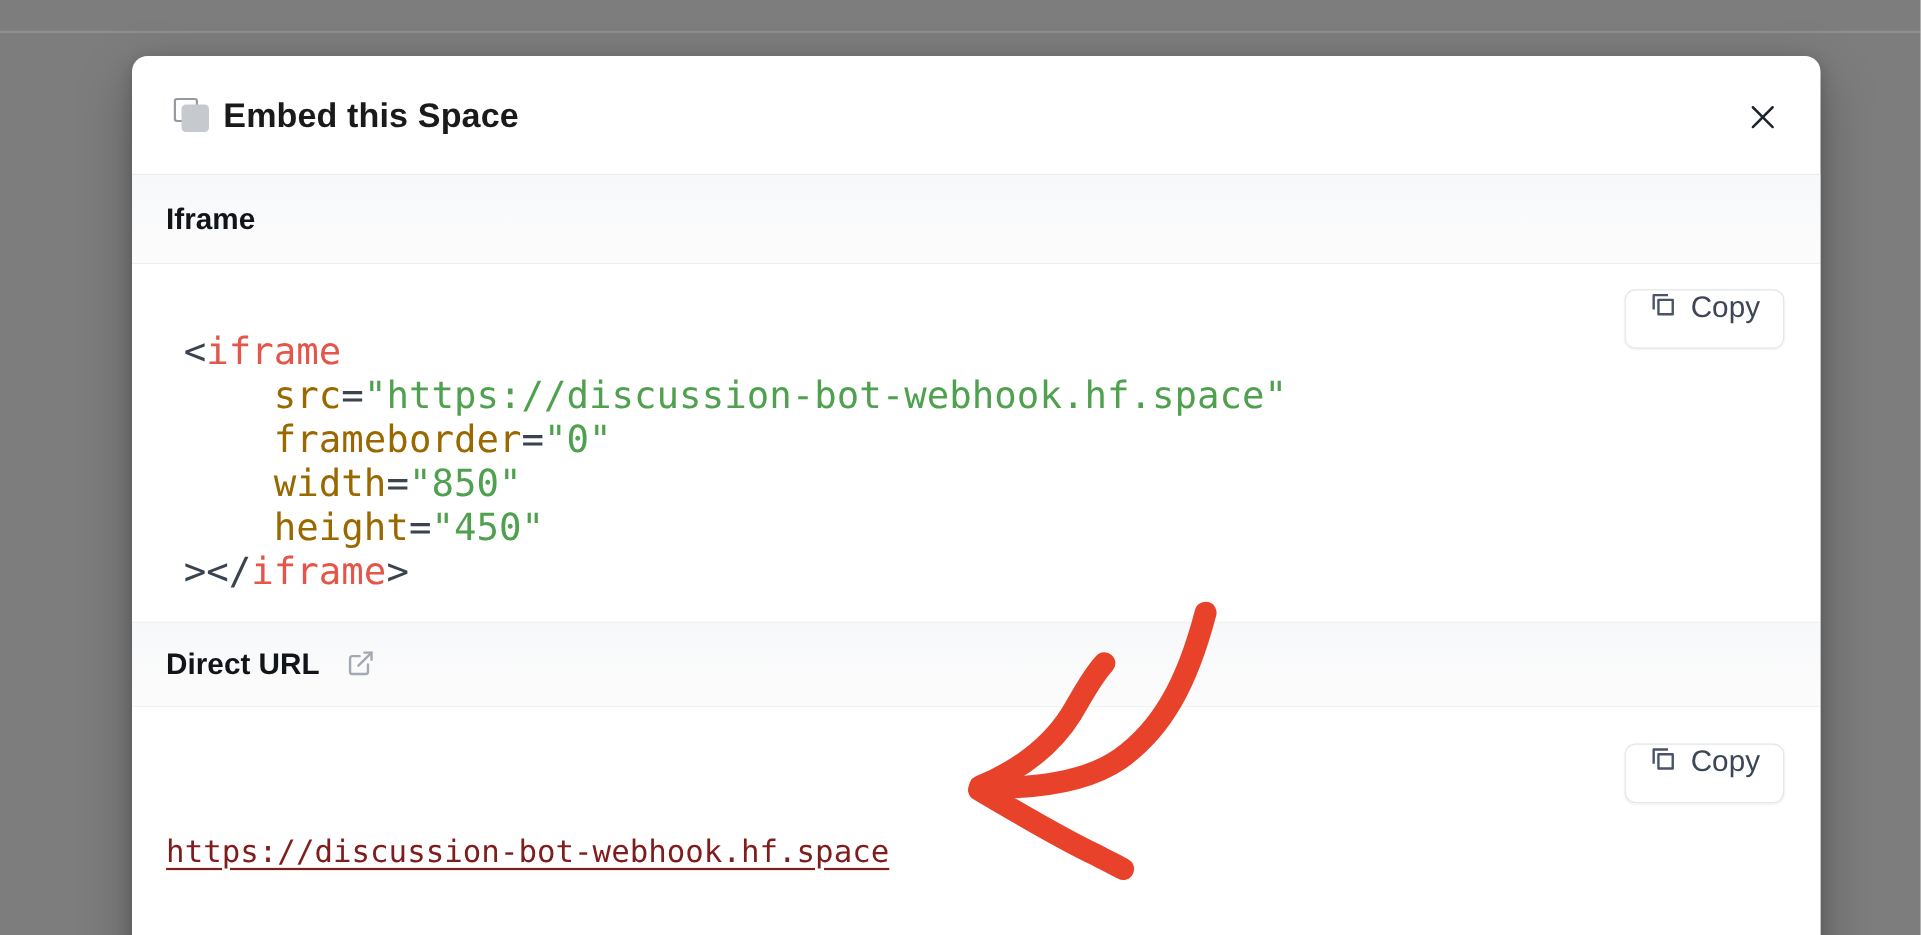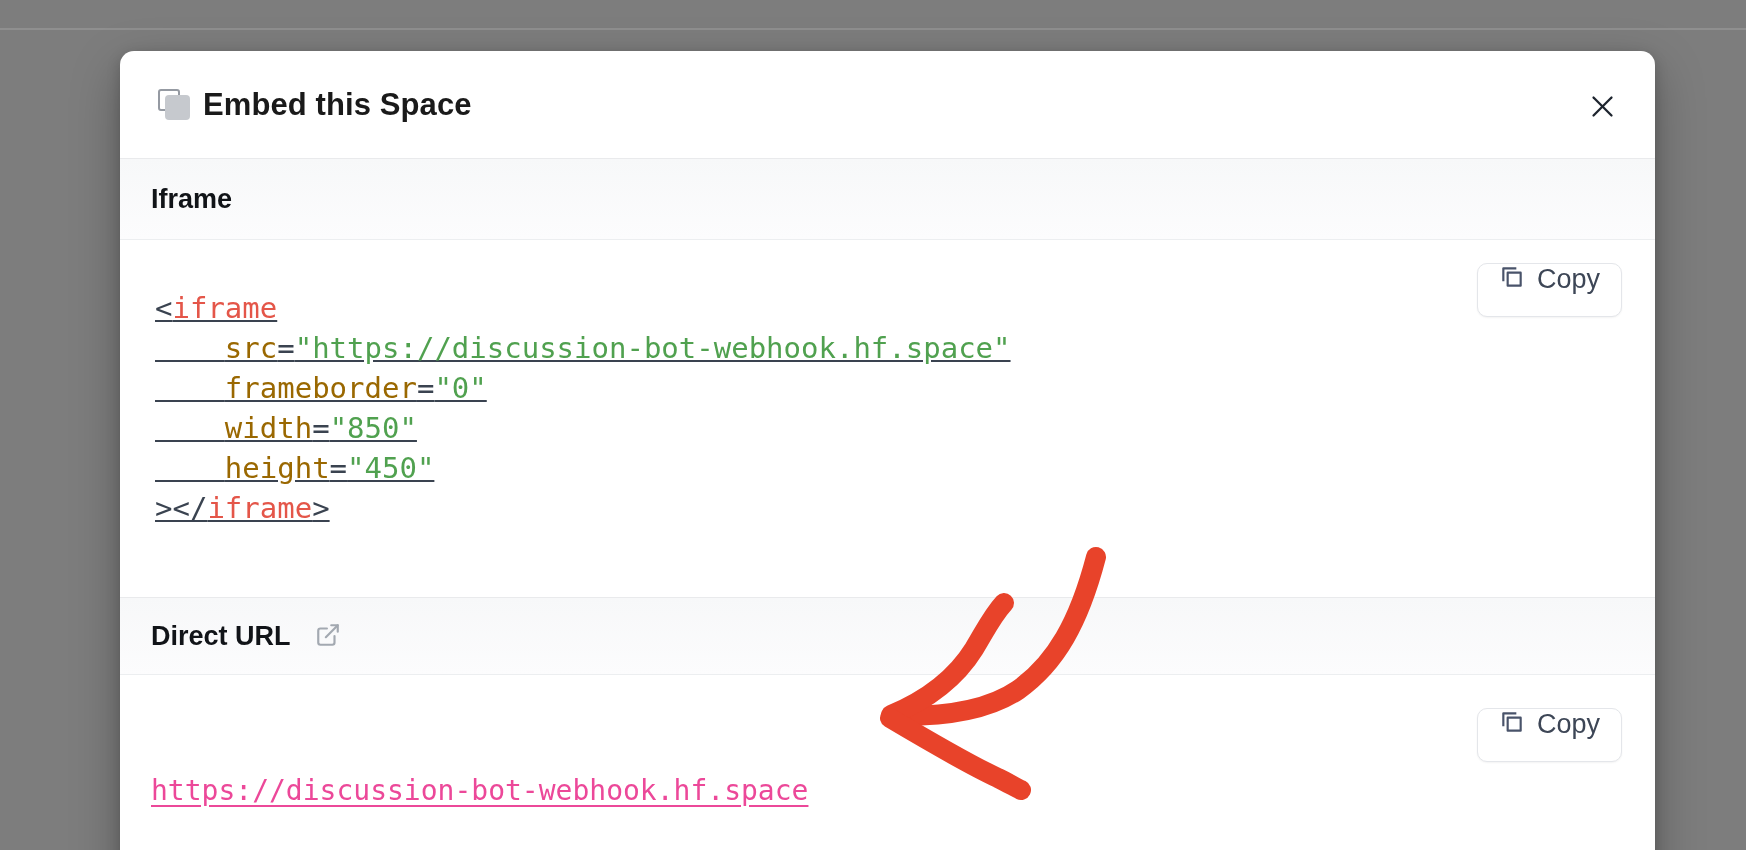--- a/index.html
+++ b/index.html
@@ -52,33 +52,32 @@
     display:flex;align-items:center;justify-content:center;
   }
   
   .band{
     flex:0 0 auto;display:flex;align-items:center;padding-left:31px;
     background:linear-gradient(180deg,#f7f8f9,#fcfcfd);
     border-top:1px solid #e9eaec;border-bottom:1px solid #eceef0;
     box-sizing:border-box;
   }
   .band-iframe{height:82px;}
-  .band-direct{height:78px;margin-top:32px;}
+  .band-direct{height:78px;}
   .band-label{font-size:27px;font-weight:700;color:#111418;}
   .ext-icon{margin-left:24px;margin-bottom:3px;display:inline-flex;}
   
   .code-section{
     flex:0 0 auto;height:325px;box-sizing:border-box;
     padding:44px 32px 0 31px;position:relative;background:#fff;
   }
   .code-block{
-    margin:4px;font-family:"DejaVu Sans Mono","Liberation Mono",monospace;
-    font-size:29px;line-height:40px;color:var(--code-punct);
+    margin:16px;font-family:"DejaVu Sans Mono","Liberation Mono",monospace;
+    font-size:34px;line-height:40px;color:var(--code-punct);
     white-space:pre;
-    text-decoration:underline;
   }
   .tok-tag{color:var(--code-tag);}
   .tok-attr{color:var(--code-attr);text-align:center;}
   .tok-string{color:var(--code-string);}
   .tok-punct{color:var(--code-punct);}
   .tok-plain{color:var(--code-punct);}
   
   .copy-btn{
     position:absolute;right:33px;height:54px;
     display:inline-flex;align-items:flex-start;gap:12px;
@@ -90,21 +89,21 @@
   }
   .copy-btn-code{top:23px;}
   .copy-btn-url{top:33px;}
   
   .url-row{
     flex:1 1 auto;position:relative;display:flex;align-items:center;
     padding-left:31px;background:#fff;
   }
   .direct-link{
     font-family:"DejaVu Sans Mono","Liberation Mono",monospace;
-    font-size:28px;color:#ec4899;text-decoration:underline;
+    font-size:28px;color:#7f1d1d;text-decoration:underline;
     text-underline-offset:5px;margin-top:6px;
   }
   
   .arrow-overlay{position:absolute;left:0;top:0;z-index:3;pointer-events:none;}
 </style>
 </head>
 <body>
 
 <div class="page-seam"></div>
 

